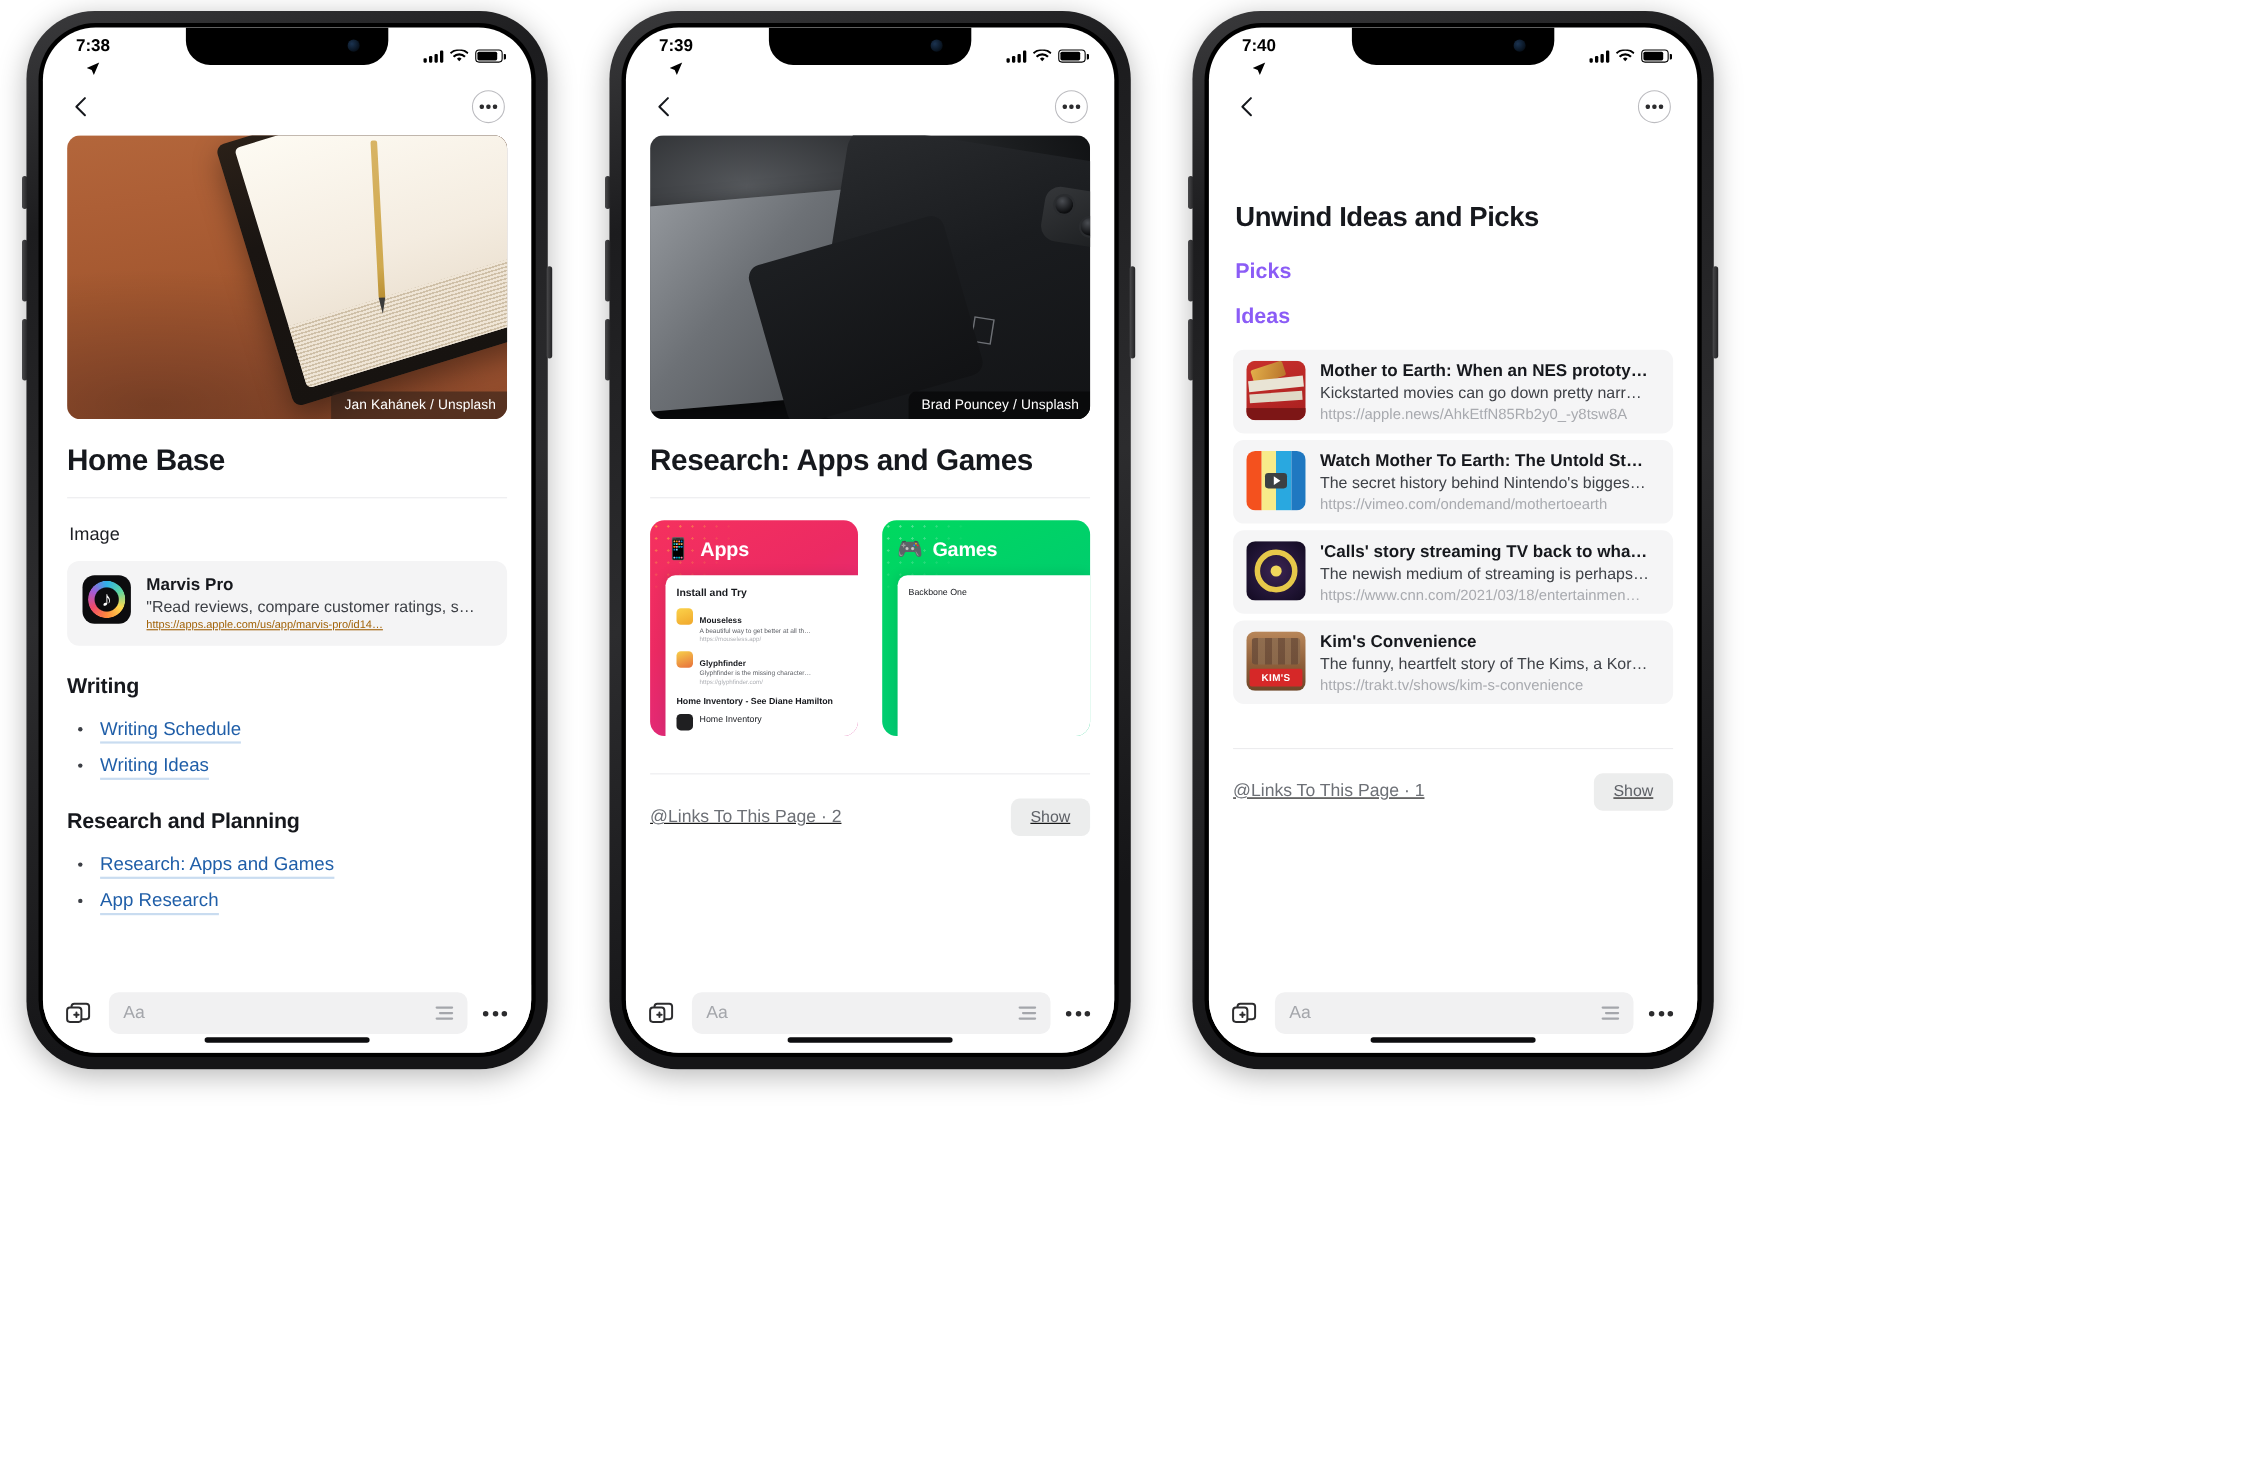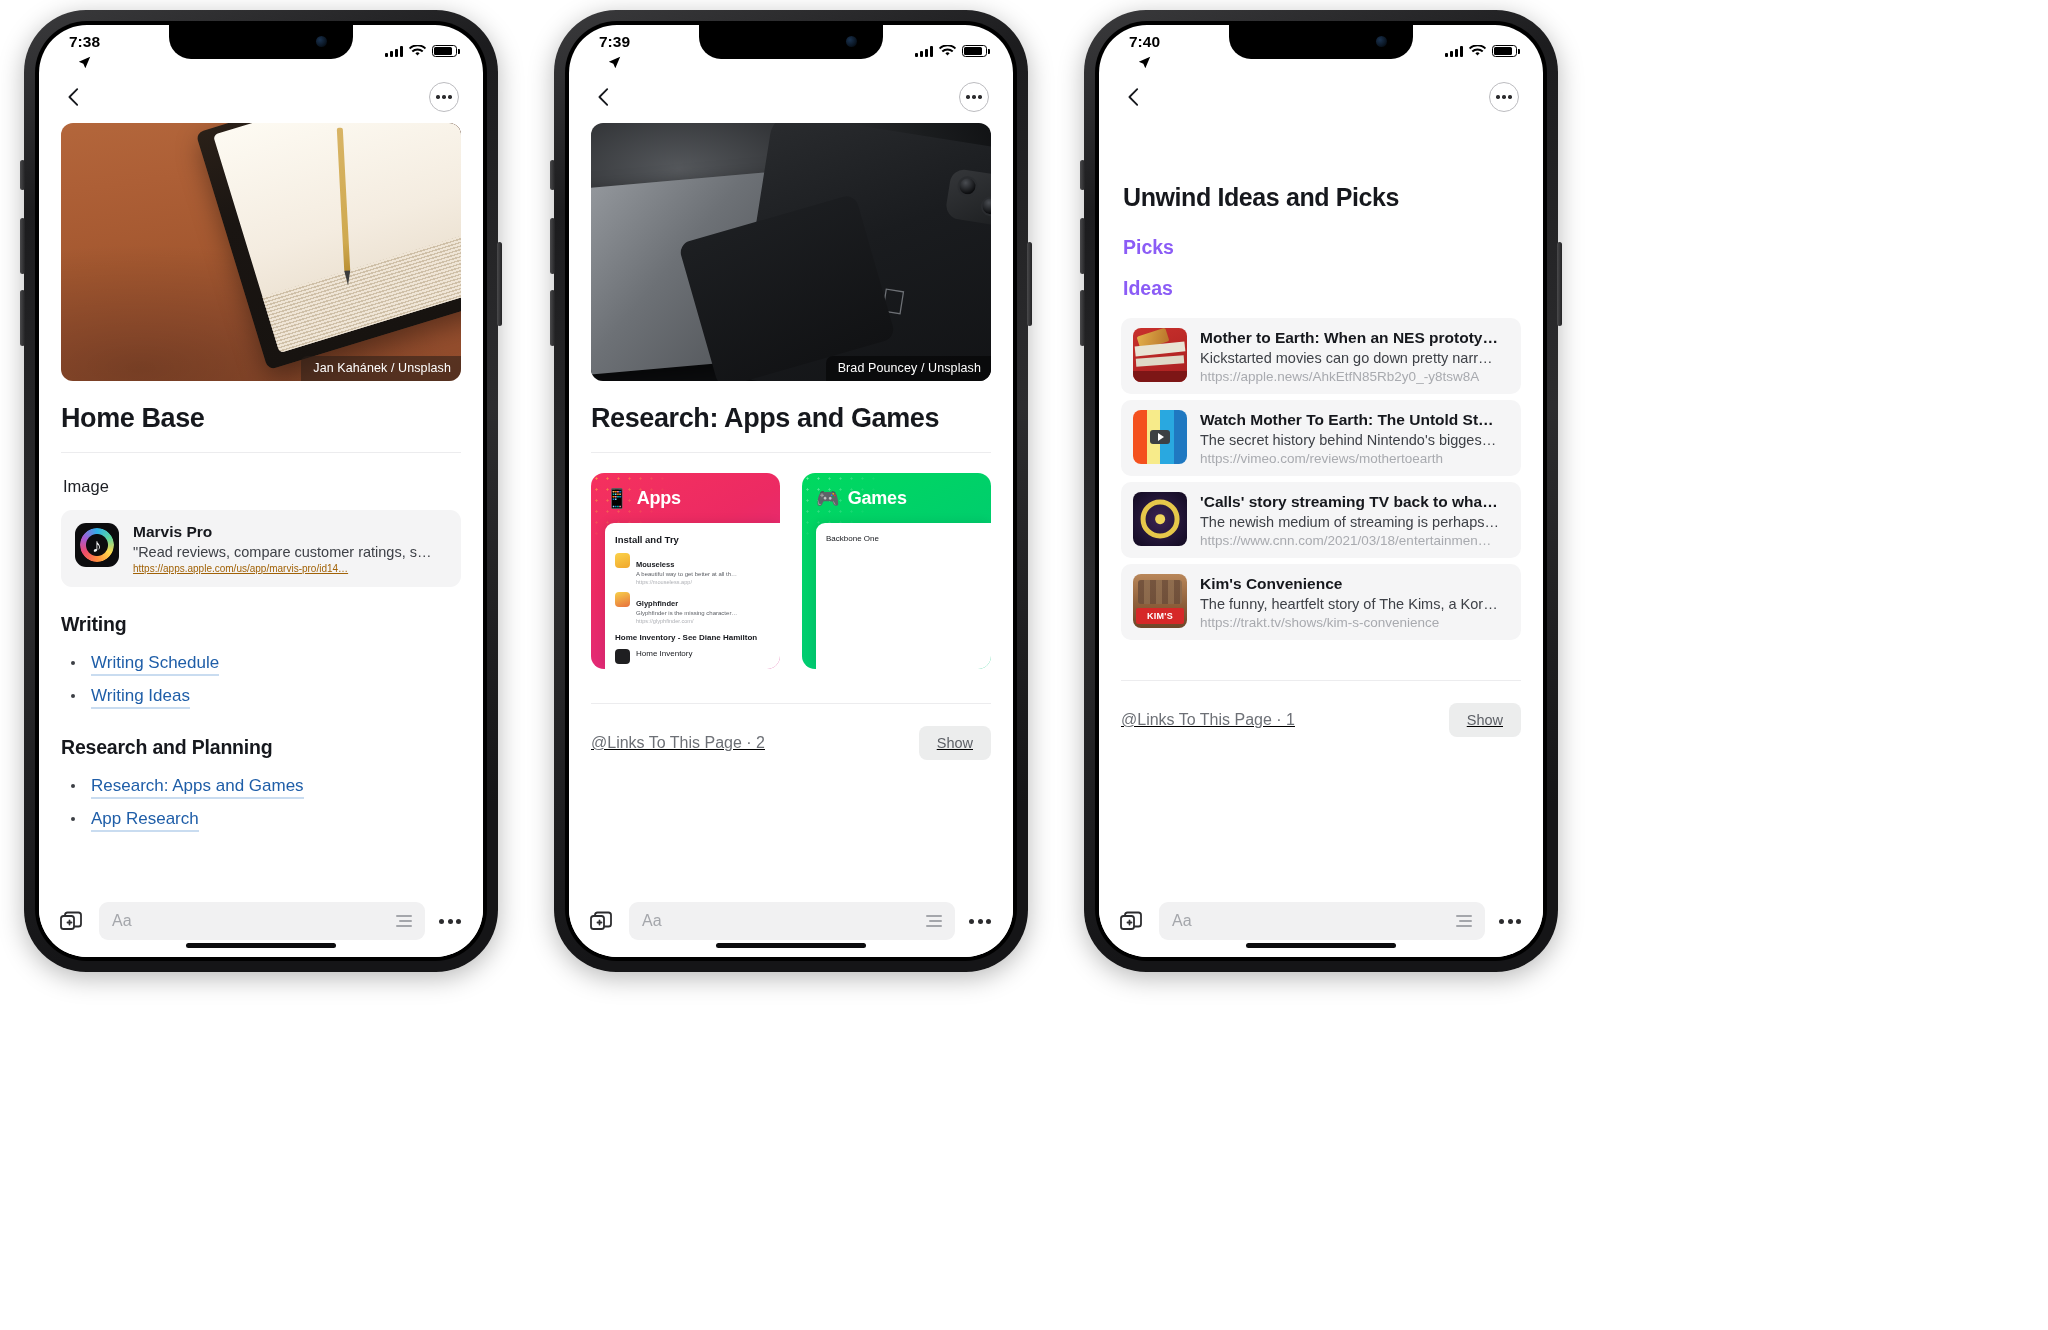--- a/index.html
+++ b/index.html
@@ -722,21 +722,21 @@
                     <i></i>
                     <i></i>
                     <i></i>
                     <i></i>
                     <span class="play"></span>
                   </div>
               </div>
               <div class="ibody">
                 <div class="it">Watch Mother To Earth: The Untold St…</div>
                 <div class="id">The secret history behind Nintendo's bigges…</div>
-                <div class="iu">https://vimeo.com/reviews/mothertoearth</div>
+                <div class="iu">https://vimeo.com/ondemand/mothertoearth</div>
               </div>
             </div>
 
             <div class="irow">
               <div class="ithumb">
                 <div class="th-cnn">
                     <div class="ring1"></div>
                     <div class="dot"></div>
                   </div>
               </div>

